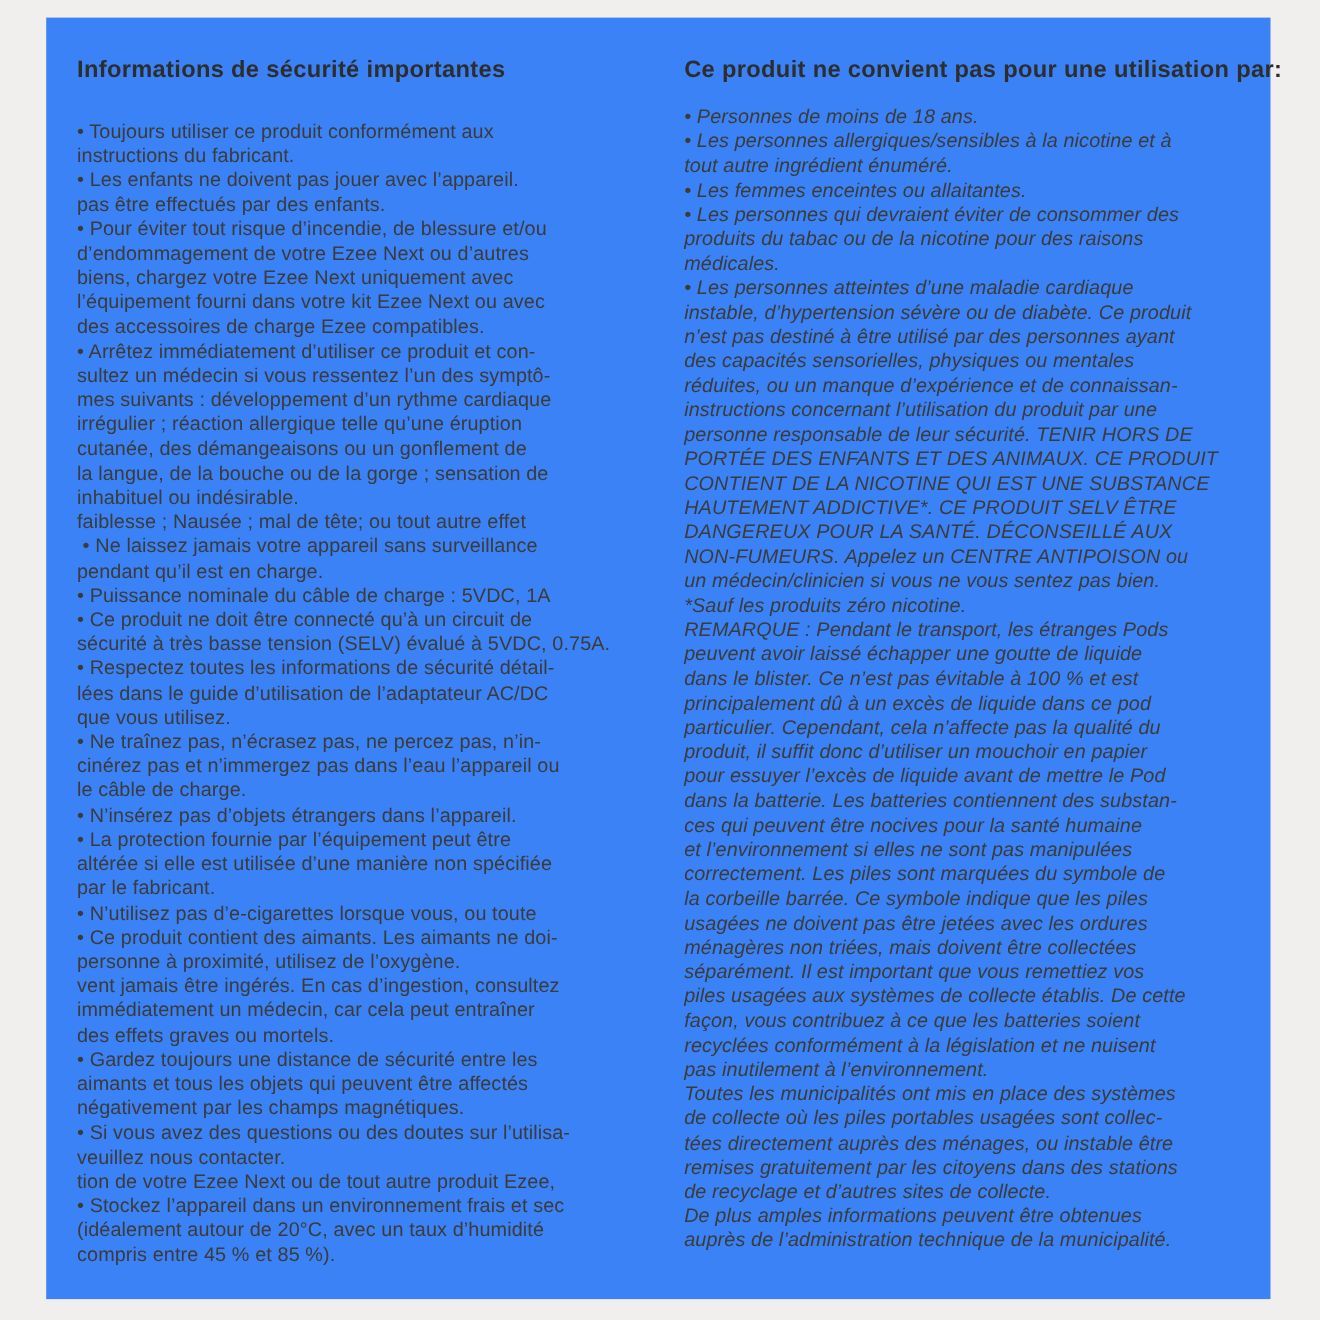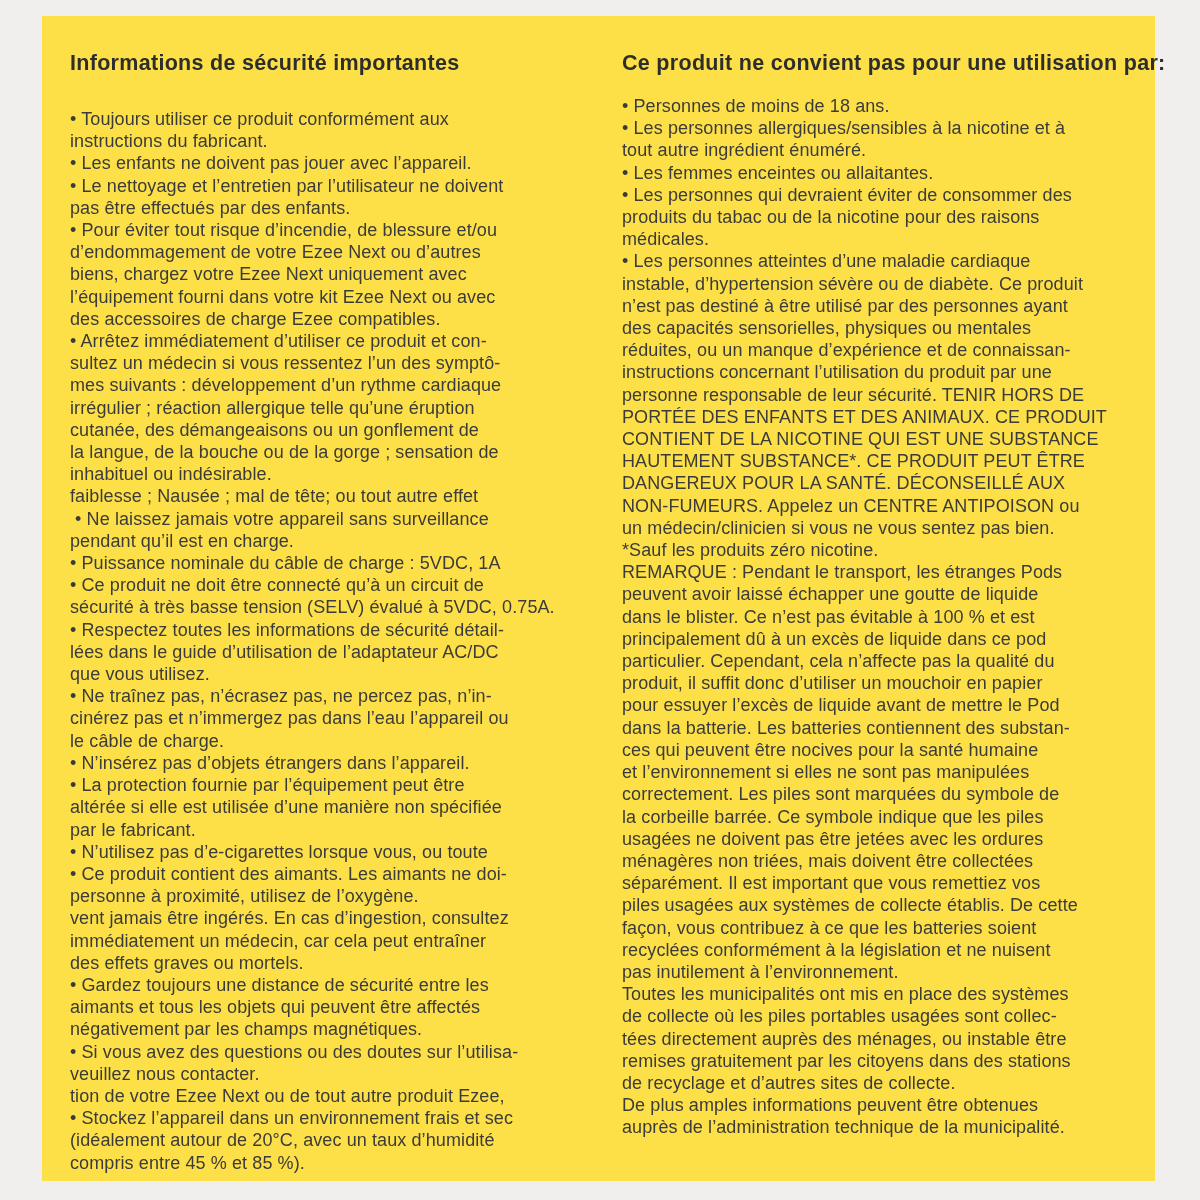--- a/index.html
+++ b/index.html
@@ -37,29 +37,28 @@
     font-size: 18px;
     line-height: 22.2px;
     letter-spacing: 0.1px;
     white-space: pre;
   }
 </style>
 </head>
 <body style="background: rgb(240, 239, 237);">
 
 <div class="page">
-  <div class="card" style="background: #fde047;">
+  <div class="card" style="background: #3b82f6;">
 
     <div class="col col-left">
       <h2 style="color: rgb(45, 45, 44);">Informations de sécurité importantes</h2>
       <div class="lines" style="color: rgb(59, 59, 58); margin-top: 32px;">
           <div class="line">• Toujours utiliser ce produit conformément aux</div>
           <div class="line">instructions du fabricant.</div>
           <div class="line">• Les enfants ne doivent pas jouer avec l’appareil.</div>
-          <div class="line">• Le nettoyage et l’entretien par l’utilisateur ne doivent</div>
           <div class="line">pas être effectués par des enfants.</div>
           <div class="line">• Pour éviter tout risque d’incendie, de blessure et/ou</div>
           <div class="line">d’endommagement de votre Ezee Next ou d’autres</div>
           <div class="line">biens, chargez votre Ezee Next uniquement avec</div>
           <div class="line">l’équipement fourni dans votre kit Ezee Next ou avec</div>
           <div class="line">des accessoires de charge Ezee compatibles.</div>
           <div class="line">• Arrêtez immédiatement d’utiliser ce produit et con-</div>
           <div class="line">sultez un médecin si vous ressentez l’un des symptô-</div>
           <div class="line">mes suivants : développement d’un rythme cardiaque</div>
           <div class="line">irrégulier ; réaction allergique telle qu’une éruption</div>
@@ -95,38 +94,38 @@
           <div class="line">veuillez nous contacter.</div>
           <div class="line">tion de votre Ezee Next ou de tout autre produit Ezee,</div>
           <div class="line">• Stockez l’appareil dans un environnement frais et sec</div>
           <div class="line">(idéalement autour de 20°C, avec un taux d’humidité</div>
           <div class="line">compris entre 45 % et 85 %).</div>
         </div>
     </div>
 
     <div class="col col-right">
       <h2 style="color: rgb(45, 45, 44);">Ce produit ne convient pas pour une utilisation par:</h2>
-      <div class="lines" style="color: rgb(59, 59, 58);">
+      <div class="lines" style="color: rgb(59, 59, 58); font-style: italic;">
           <div class="line">• Personnes de moins de 18 ans.</div>
           <div class="line">• Les personnes allergiques/sensibles à la nicotine et à</div>
           <div class="line">tout autre ingrédient énuméré.</div>
           <div class="line">• Les femmes enceintes ou allaitantes.</div>
           <div class="line">• Les personnes qui devraient éviter de consommer des</div>
           <div class="line">produits du tabac ou de la nicotine pour des raisons</div>
           <div class="line">médicales.</div>
           <div class="line">• Les personnes atteintes d’une maladie cardiaque</div>
           <div class="line">instable, d’hypertension sévère ou de diabète. Ce produit</div>
           <div class="line">n’est pas destiné à être utilisé par des personnes ayant</div>
           <div class="line">des capacités sensorielles, physiques ou mentales</div>
           <div class="line">réduites, ou un manque d’expérience et de connaissan-</div>
           <div class="line">instructions concernant l’utilisation du produit par une</div>
           <div class="line">personne responsable de leur sécurité. TENIR HORS DE</div>
           <div class="line">PORTÉE DES ENFANTS ET DES ANIMAUX. CE PRODUIT</div>
           <div class="line">CONTIENT DE LA NICOTINE QUI EST UNE SUBSTANCE</div>
-          <div class="line">HAUTEMENT SUBSTANCE*. CE PRODUIT PEUT ÊTRE</div>
+          <div class="line">HAUTEMENT ADDICTIVE*. CE PRODUIT SELV ÊTRE</div>
           <div class="line">DANGEREUX POUR LA SANTÉ. DÉCONSEILLÉ AUX</div>
           <div class="line">NON-FUMEURS. Appelez un CENTRE ANTIPOISON ou</div>
           <div class="line">un médecin/clinicien si vous ne vous sentez pas bien.</div>
           <div class="line">*Sauf les produits zéro nicotine.</div>
           <div class="line">REMARQUE : Pendant le transport, les étranges Pods</div>
           <div class="line">peuvent avoir laissé échapper une goutte de liquide</div>
           <div class="line">dans le blister. Ce n’est pas évitable à 100 % et est</div>
           <div class="line">principalement dû à un excès de liquide dans ce pod</div>
           <div class="line">particulier. Cependant, cela n’affecte pas la qualité du</div>
           <div class="line">produit, il suffit donc d’utiliser un mouchoir en papier</div>

